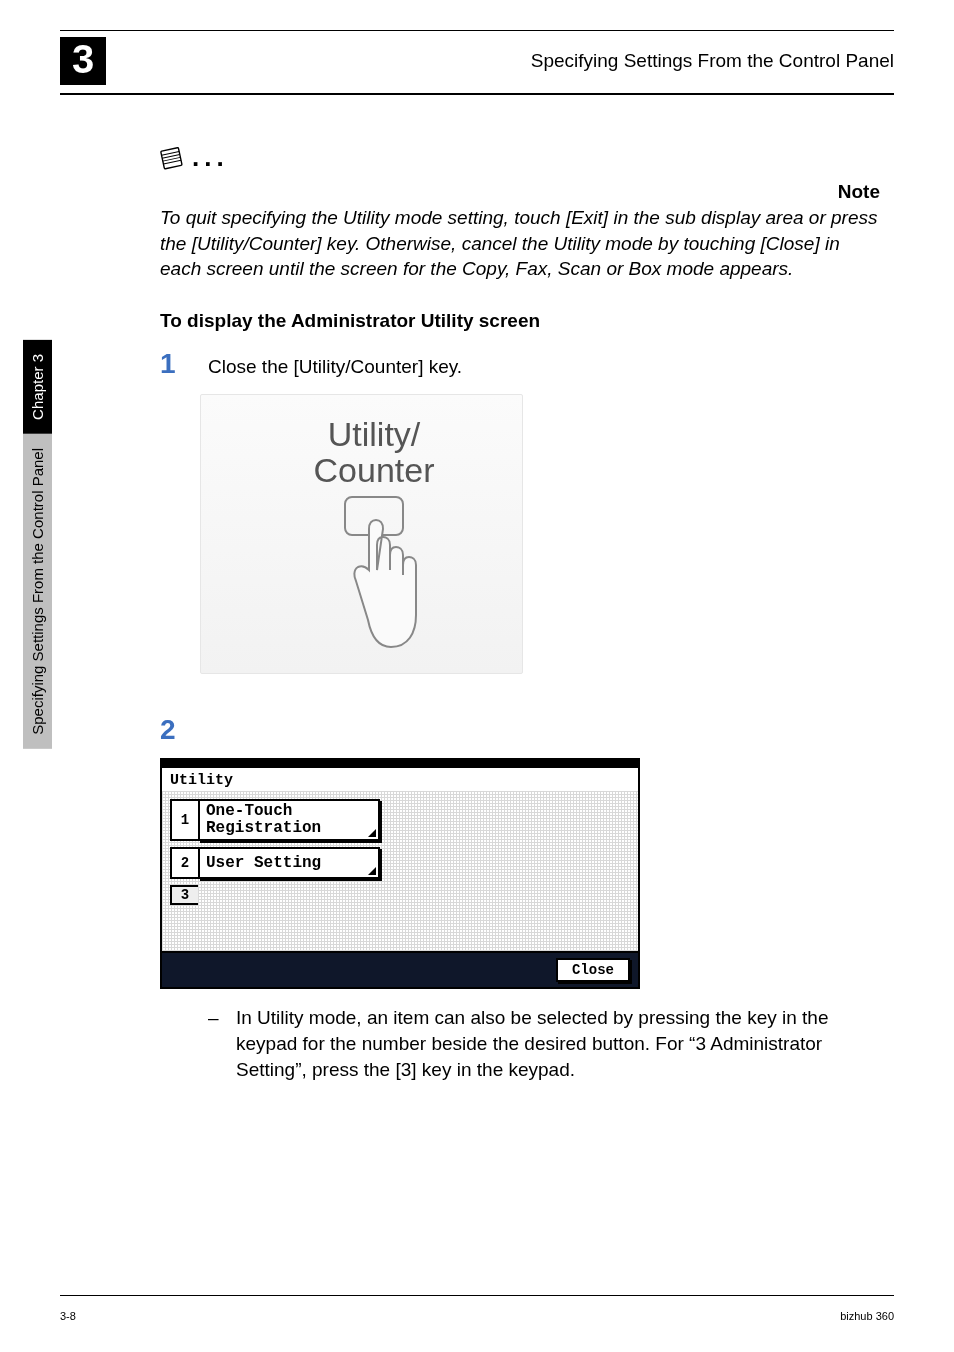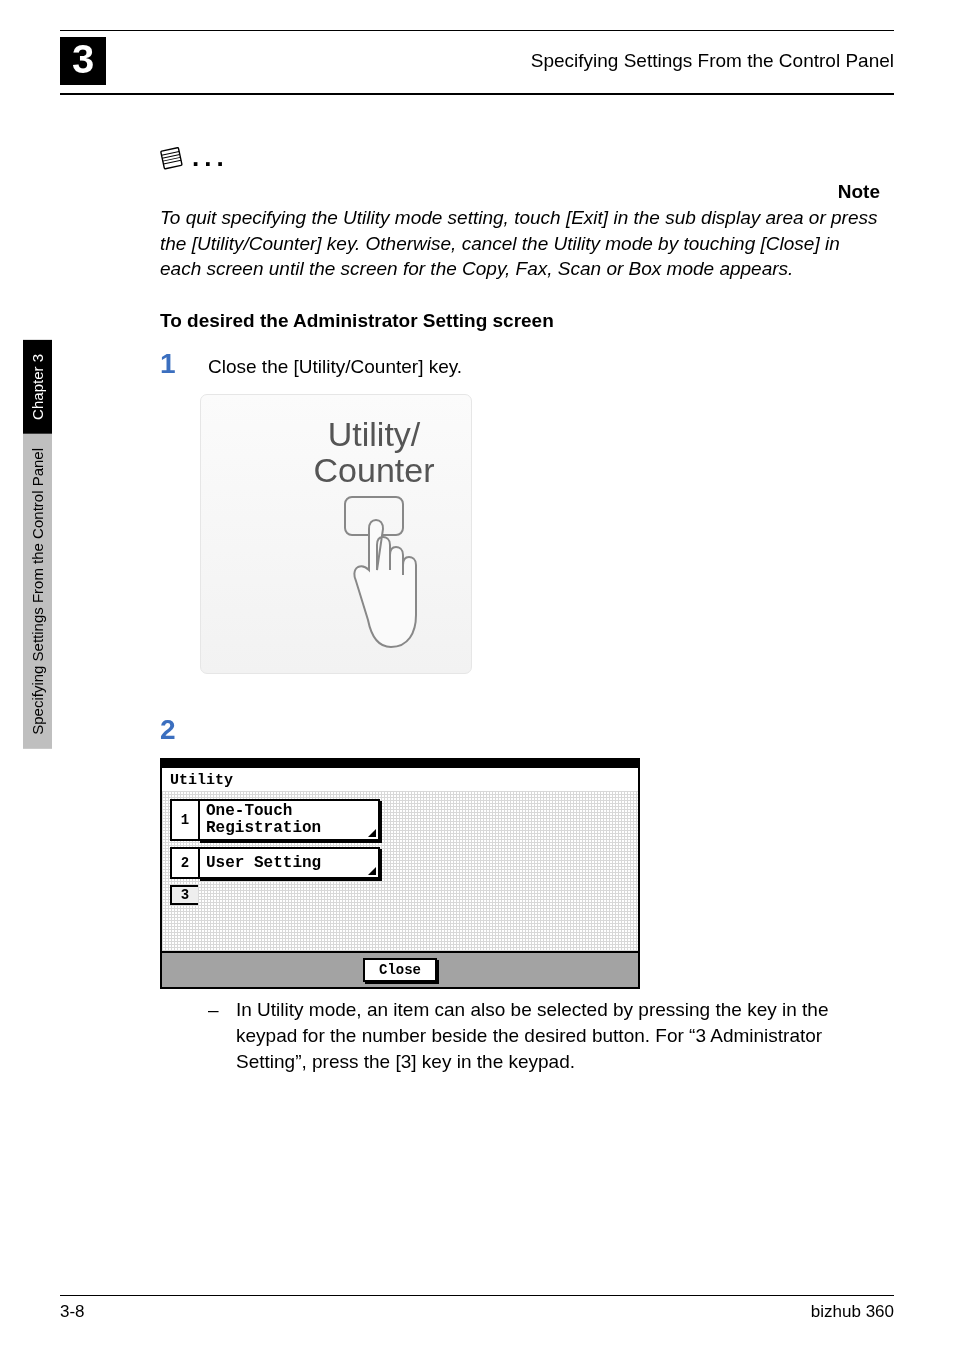--- a/index.html
+++ b/index.html
@@ -123,25 +123,25 @@
     width: 24px;
   }
   .step-text {
     font-size: 19px;
     padding-top: 6px;
     line-height: 1.35;
   }
   
   .illus-frame {
     margin: 14px 0 10px 40px;
-    width: 272px;
+    width: 323px;
     height: 280px;
     border: 1px solid #e6e6e6;
     background: linear-gradient(#fbfbfb, #f2f2f2);
-    border-radius: 7px;
+    border-radius: 2px;
     position: relative;
   }
   .illus-inner {
     position: absolute;
     left: 78px;
     top: 22px;
     width: 190px;
     text-align: center;
   }
   .illus-title {
@@ -160,21 +160,21 @@
   }
   .hand {
     position: absolute;
     left: 125px;
     top: 120px;
     width: 100px;
     height: 140px;
   }
   
   .menu-shot {
-    margin: 10px 0 8px 0;
+    margin: 10px 0 16px 0;
     width: 480px;
     border: 2px solid #000;
     font-family: "Courier New", monospace;
     background: #fff;
   }
   .menu-top {
     height: 8px;
     background: #000;
   }
   .menu-header {
@@ -226,22 +226,22 @@
     right: 2px;
     bottom: 2px;
     width: 0; height: 0;
     border-left: 8px solid transparent;
     border-bottom: 8px solid #000;
   }
   .menu-footer {
     border-top: 2px solid #000;
     padding: 5px 8px;
     display: flex;
-    justify-content: center;
-    background: #a3a3a3;
+    justify-content: flex-end;
+    background: #0f172a;
   }
   .close-btn {
     border: 2px solid #000;
     padding: 2px 14px;
     font-weight: bold;
     font-size: 14px;
     box-shadow: 2px 2px 0 #000;
     background: #fff;
   }
   .bullet-line {
@@ -261,21 +261,21 @@
     right: 60px;
     border-top: 1px solid #000;
   }
   .footer-row {
     position: absolute;
     bottom: 30px;
     left: 60px;
     right: 60px;
     display: flex;
     justify-content: space-between;
-    font-size: 17px;
+    font-size: 11px;
   }
 </style>
 </head>
 <body>
 
 <div class="page">
 
   <div class="header-line"></div>
   <div class="header-row">
     <span class="chapter-box">3</span>
@@ -299,21 +299,21 @@
             <line x1="3" y1="14" x2="21" y2="14" stroke="#000" stroke-width="1"></line>
             <line x1="3" y1="17" x2="21" y2="17" stroke="#000" stroke-width="1"></line>
           </svg>
         </span>
         <span class="note-dots">...</span>
       </div>
       <div class="note-title">Note</div>
       <div class="note-text">To quit specifying the Utility mode setting, touch [Exit] in the sub display area or press the [Utility/Counter] key. Otherwise, cancel the Utility mode by touching [Close] in each screen until the screen for the Copy, Fax, Scan or Box mode appears.</div>
     </div>
 
-    <div class="section-title">To desired the Administrator Setting screen</div>
+    <div class="section-title">To display the Administrator Utility screen</div>
 
     <div class="step">
       <div class="step-num">1</div>
       <div class="step-text">Close the [Utility/Counter] key.</div>
     </div>
 
     <div class="illus-frame">
       <div class="illus-inner">
         <div class="illus-title">Utility/</div>
         <div class="illus-title">Counter</div>

